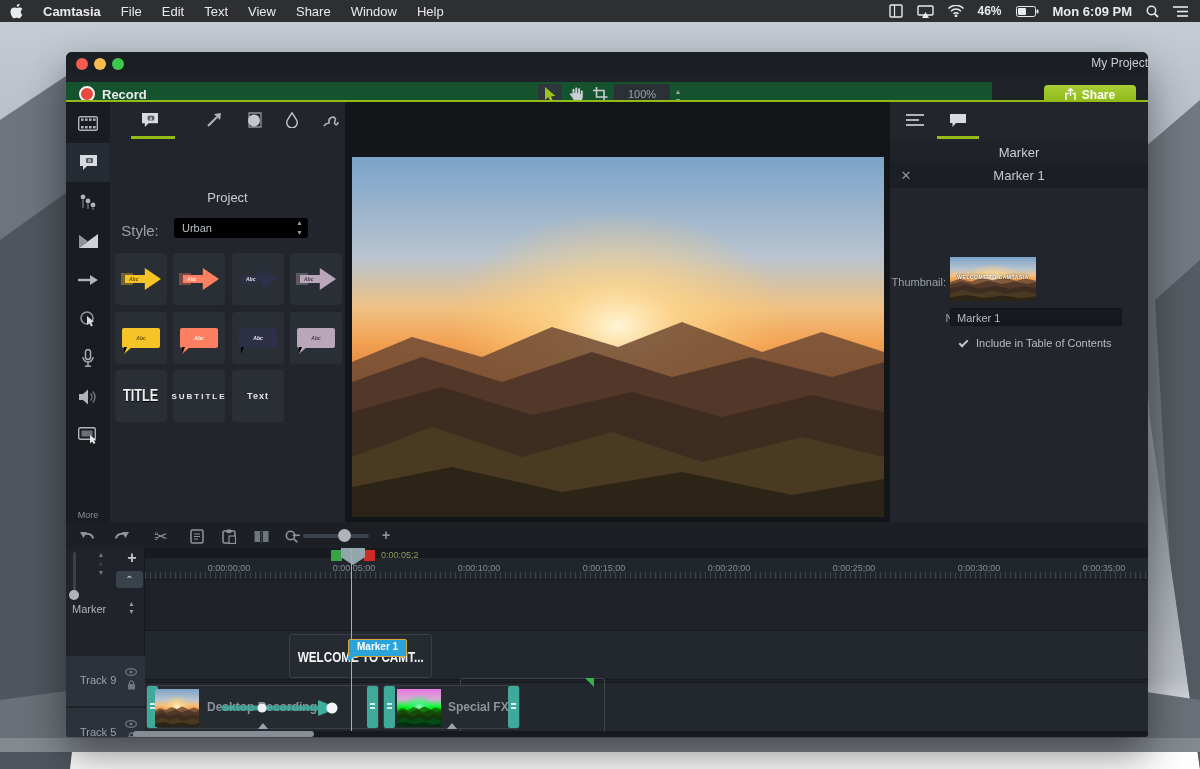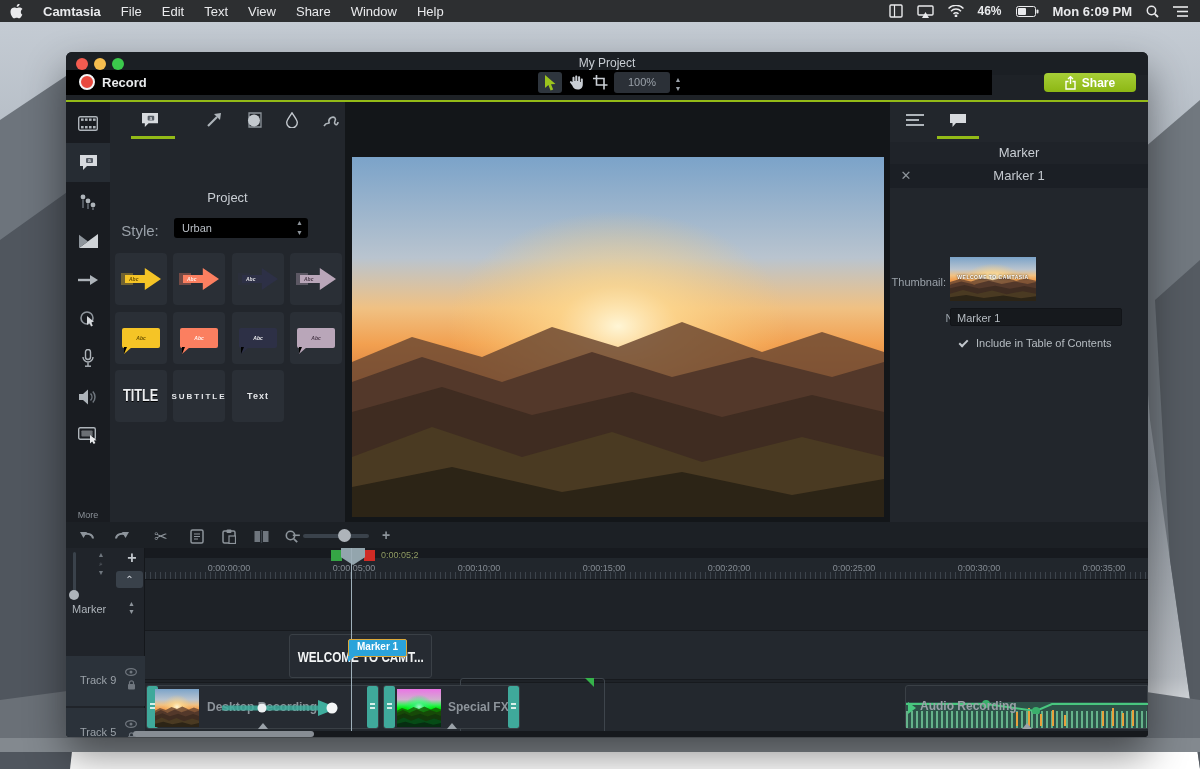--- a/index.html
+++ b/index.html
@@ -15,22 +15,22 @@
   #menubar .mi{padding:0 10px;}
   #menubar .appname{font-weight:bold;}
   #menubar .right{margin-left:auto;display:flex;align-items:center;gap:14px;padding-right:12px;}
   #menubar .pct{font-weight:bold;font-size:12px;}
   #menubar .clock{font-weight:bold;font-size:13px;}
 
   
   #window{left:66px;top:52px;width:1082px;height:685px;background:#1e2227;border-radius:6px 6px 4px 4px;box-shadow:0 18px 40px rgba(0,0,0,.45);z-index:4;overflow:hidden;}
   #titlebar{left:0;top:0;width:1082px;height:23px;background:#1b1f24;}
   .tl{width:12px;height:12px;border-radius:50%;top:6px;}
-  #title{left:0;top:0;width:1082px;height:23px;text-align:center;line-height:23px;color:#c9ced4;font-size:12px;}
-  #toolbar{left:0;top:18px;width:926px;height:25px;background:#000000;}
+  #title{left:0;top:0;width:1082px;height:23px;text-align:right;line-height:23px;color:#c9ced4;font-size:12px;}
+  #toolbar{left:0;top:30px;width:926px;height:25px;background:#14532d;}
   #rec-dot{left:13px;top:4px;width:16px;height:16px;border-radius:50%;background:#e8493e;border:2px solid #f3f4f5;box-sizing:border-box;}
   #rec-label{left:36px;top:0;height:25px;line-height:25px;color:#e8eaec;font-size:13px;font-weight:bold;}
   .ctool{top:2px;width:24px;height:21px;border-radius:3px;display:flex;align-items:center;justify-content:center;}
   .ctool.sel{background:#2e353d;}
   #zoombox{left:548px;top:2px;width:56px;height:21px;background:#2b3037;border-radius:3px;color:#9aa1a9;font-size:11px;line-height:21px;text-align:center;}
   #zoomstep{left:606px;top:2px;width:12px;height:21px;color:#9aa1a9;font-size:7px;line-height:9px;text-align:center;padding-top:3px;box-sizing:border-box;}
   #share-btn{left:978px;top:3px;width:92px;height:19px;background:linear-gradient(180deg,#a7cf37,#8db714);border-radius:4px;display:flex;align-items:center;justify-content:center;gap:6px;color:#fff;font-size:12px;font-weight:bold;}
   #accent-line{left:0;top:48px;width:1082px;height:2px;background:#93ba17;}
 
   
@@ -682,44 +682,20 @@
             <div class="cthumb" style="left:13px;" style2="">
               <svg width="44" height="38" viewBox="0 0 532 360" preserveAspectRatio="none" style="filter:hue-rotate(85deg) saturate(2.2) brightness(.95);">
                   <use href="#sunsetArt"></use>
                 </svg>
             </div>
             <span class="clabel" style="left:64px;top:14px;">Special FX</span>
             <div class="handle" style="right:0;left:auto;"></div>
             <div class="grip"></div>
           </div>
 
-          <div class="clip" style="left:760px;top:2px;width:243px;height:44px;border-radius:3px 0 0 3px;">
-            <div id="audio-band">
-              <div id="audio-wave"></div>
-              <i class="wbar" style="left:110px;height:14px;"></i>
-                <i class="wbar" style="left:122px;height:18px;"></i>
-                <i class="wbar" style="left:134px;height:12px;"></i>
-                <i class="wbar" style="left:146px;height:16px;"></i>
-                <i class="wbar" style="left:158px;height:11px;"></i>
-                <i class="wbar" style="left:196px;height:15px;"></i>
-                <i class="wbar" style="left:206px;height:18px;"></i>
-                <i class="wbar" style="left:216px;height:13px;"></i>
-                <i class="wbar" style="left:226px;height:16px;"></i>
-            </div>
-            <svg class="abs" style="left:0;top:14px;" width="243" height="14" viewBox="0 0 243 14">
-                <polyline points="0,4 80,4 130,11 146,4 243,4" fill="none" stroke="#49c77f" stroke-width="2"></polyline>
-                <circle cx="80" cy="4" r="4" fill="#3ab06c"></circle>
-                <circle cx="130" cy="11" r="4" fill="#3ab06c"></circle>
-              </svg>
-            <svg class="abs" style="left:2px;top:16px;" width="8" height="12" viewBox="0 0 8 12">
-                <polygon points="0,0 8,6 0,12" fill="#49c77f"></polygon>
-              </svg>
-            <span class="clabel" style="left:14px;top:13px;color:#9aa1a8;">Audio Recording</span>
-            <div class="grip"></div>
-          </div>
         </div>
       </div>
 
       <div id="hscroll-track" class="abs"></div>
       <div id="hscroll" class="abs"></div>
     </div>
   </div>
 </div>
 
 </body></html>

